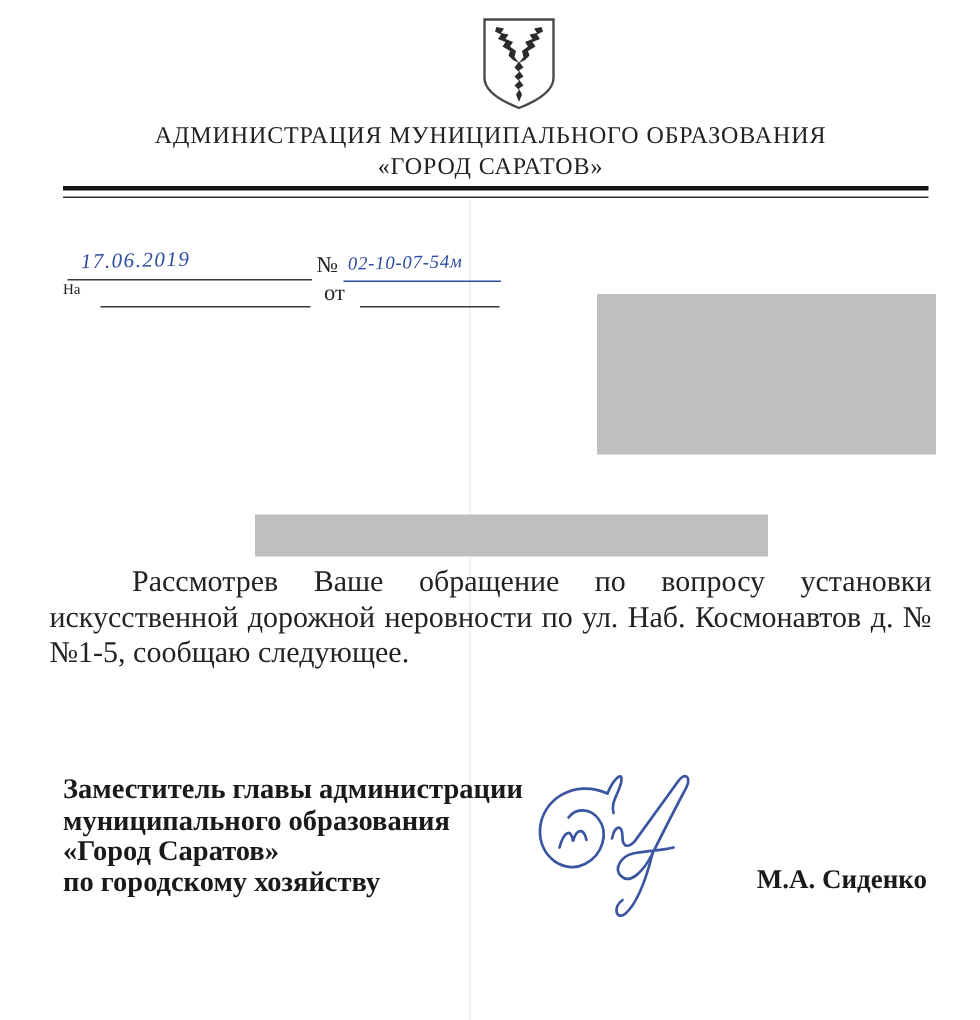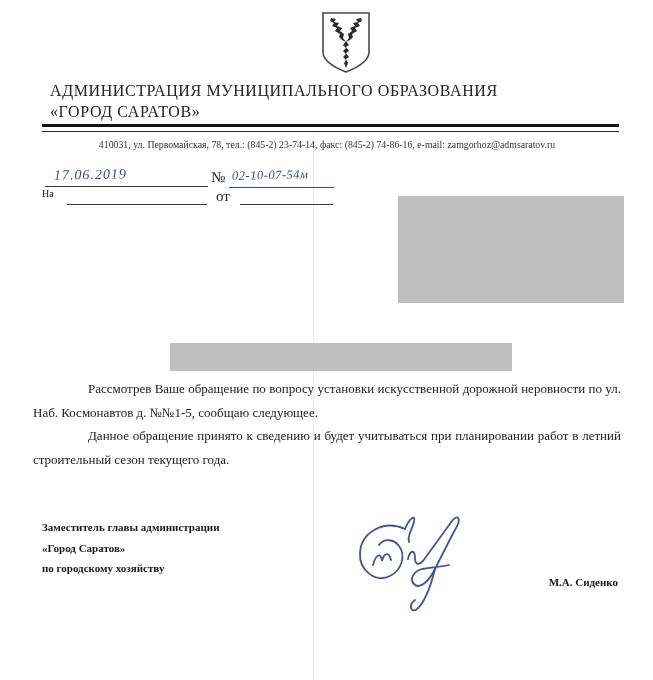--- a/index.html
+++ b/index.html
@@ -11,21 +11,21 @@
     color:#1c1c1c;
     overflow:hidden;
   }
   
   .fold-line{position:absolute;left:313px;top:134px;width:1px;height:546px;background:#ededed;}
 
   
   .emblem{position:absolute;left:319px;top:10px;width:54px;height:66px;}
 
   
-  .org-line{position:absolute;left:50px;width:584px;text-align:left;font-size:16px;letter-spacing:0.6px;color:#222;}
+  .org-line{position:absolute;left:35px;width:584px;text-align:center;font-size:16px;letter-spacing:0.6px;color:#222;}
   .org-line1{top:82px;}
   .org-line2{top:103px;}
   .rule-thick{position:absolute;left:42px;top:124px;width:577px;height:3px;background:#141414;}
   .rule-thin{position:absolute;left:42px;top:131px;width:577px;height:1.4px;background:#2c2c2c;}
   .contact-line{position:absolute;left:35px;width:584px;text-align:center;font-size:9.8px;color:#333;}
   .contact1{top:139px;}
   .contact2{top:150.5px;}
 
   
   .hw{font-style:italic;color:#2f4da0;transform:rotate(-1.2deg);letter-spacing:1px;}
@@ -40,25 +40,25 @@
   .rule-na{left:67px;top:204px;width:140px;}
   .rule-ot{left:240px;top:204px;width:93px;}
 
   
   .redact{position:absolute;background:#bfbfbf;}
   .redact-1{left:398px;top:196px;width:226px;height:107px;}
   .redact-2{left:170px;top:343px;width:342px;height:28px;}
 
   
   .body-text{position:absolute;left:33px;top:377px;width:588px;}
-  .body-text p{margin:0;font-size:13px;line-height:23.5px;text-align:justify;text-indent:55px;color:#222;}
+  .body-text p{margin:0;font-size:20px;line-height:23.5px;text-align:justify;text-indent:55px;color:#222;}
 
   
-  .sig-titles{position:absolute;left:42px;top:517px;font-weight:bold;font-size:11px;line-height:20.5px;color:#1a1a1a;}
-  .signer-name{position:absolute;right:35px;top:576px;font-weight:bold;font-size:11px;color:#1a1a1a;}
+  .sig-titles{position:absolute;left:42px;top:517px;font-weight:bold;font-size:19px;line-height:20.5px;color:#1a1a1a;}
+  .signer-name{position:absolute;right:35px;top:576px;font-weight:bold;font-size:18px;color:#1a1a1a;}
   .signature-svg{position:absolute;left:351px;top:505px;width:126px;height:112px;}
 </style>
 </head>
 <body>
 
 <div class="page">
 
   <div class="fold-line"></div>
 
   <svg class="emblem" viewBox="0 0 54 66">
@@ -70,43 +70,42 @@
 
     <path d="M27 31 L30 35 L27 37 L30 41 L27 43 L30 47 L27 49 L29 53 L27 58 L25 53 L27 50 L24 47 L27 44 L24 41 L27 38 L24 35 Z" fill="#2b2b2b"></path>
   </svg>
 
   <div class="org-line org-line1">АДМИНИСТРАЦИЯ МУНИЦИПАЛЬНОГО ОБРАЗОВАНИЯ</div>
   <div class="org-line org-line2">«ГОРОД САРАТОВ»</div>
 
   <div class="rule-thick"></div>
   <div class="rule-thin"></div>
 
-  <div class="contact-line contact1">410031, ул. Первомайская, 78, тел.: (845-2) 23-74-14, факс: (845-2) 74-86-16, e-mail: zamgorhoz@admsaratov.ru</div>
 
   <div class="hw hw-date">17.06.2019</div>
   <div class="blank-rule rule-date"></div>
   <div class="label-no">№</div>
   <div class="hw hw-number">02-10-07-54м</div>
   <div class="blank-rule rule-number"></div>
 
   <div class="label-na">На</div>
   <div class="blank-rule rule-na"></div>
   <div class="label-ot">от</div>
   <div class="blank-rule rule-ot"></div>
 
   <div class="redact redact-1"></div>
   <div class="redact redact-2"></div>
 
   <div class="body-text">
     <p>Рассмотрев Ваше обращение по вопросу установки искусственной дорожной неровности по ул. Наб. Космонавтов д. №№1-5, сообщаю следующее.</p>
-    <p>Данное обращение принято к сведению и будет учитываться при планировании работ в летний строительный сезон текущего года.</p>
   </div>
 
   <div class="sig-titles">
     <div>Заместитель главы администрации</div>
+    <div>муниципального образования</div>
     <div>«Город Саратов»</div>
     <div>по городскому хозяйству</div>
   </div>
 
   <svg class="signature-svg" viewBox="0 0 126 112" fill="none" stroke="#3b55a0" stroke-width="1.8" stroke-linecap="round">
     <path d="M54 24 C32 14, 10 28, 9 48 C8 66, 25 78, 39 71 C51 65, 55 50, 48 41 C43 34, 33 33, 28 40"></path>
     <path d="M22 60 C25 49, 30 47, 31 56 C33 48, 38 46, 40 55"></path>
     <path d="M54 24 C58 14, 65 8, 63 17 C61 25, 56 30, 58 37"></path>
     <path d="M57 54 C59 45, 64 44, 64 53 C64 59, 67 61, 72 56 L101 16 C106 9, 111 13, 105 23 C98 36, 90 52, 84 64 C78 76, 69 85, 63 79 C58 74, 63 66, 71 64 C81 62, 91 62, 98 60"></path>
     <path d="M84 64 C80 80, 74 97, 66 104 C60 109, 57 100, 64 95"></path>

